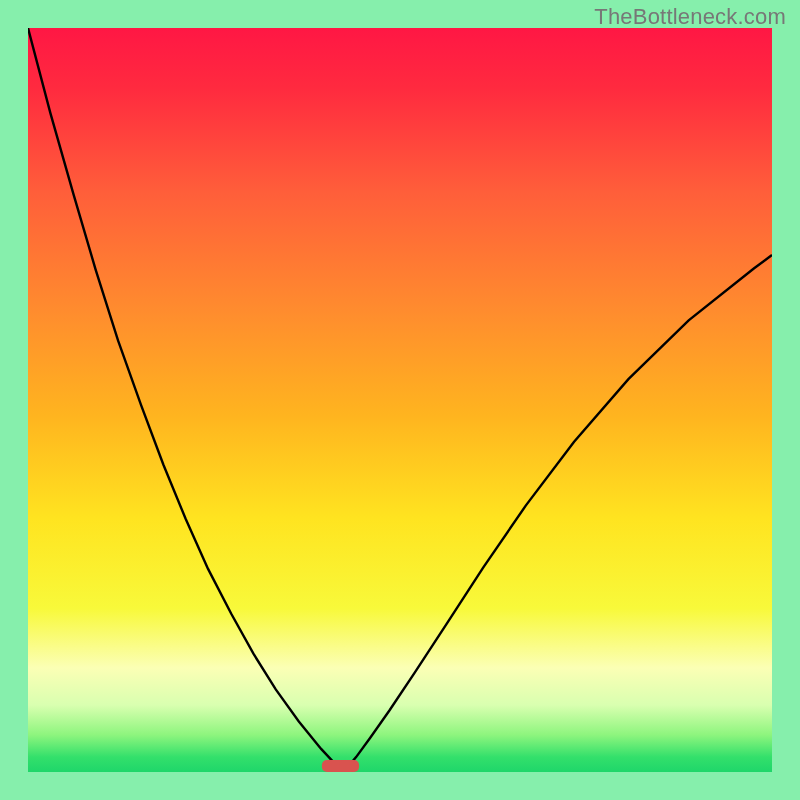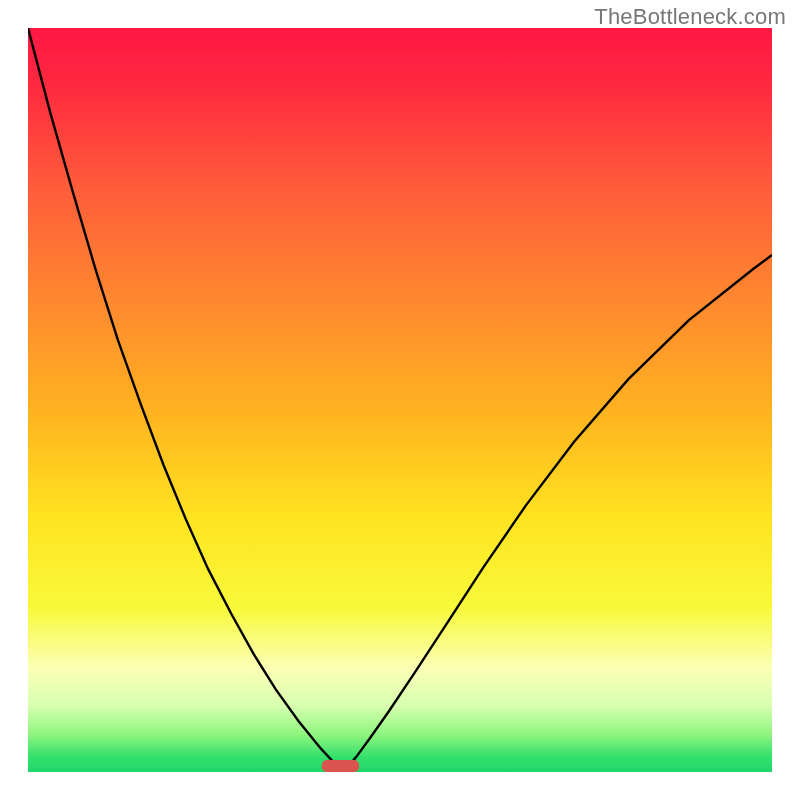--- a/index.html
+++ b/index.html
@@ -8,21 +8,21 @@
     width: 800px;
     height: 800px;
     overflow: hidden;
     background: #000;
     font-family: Arial, Helvetica, sans-serif;
   }
   .frame {
     position: absolute;
     top: 0; left: 0;
     width: 800px; height: 800px;
-    background: #ffffff;
+    background: #86efac;
   }
   .plot {
     position: absolute;
     top: 28px;
     left: 28px;
     width: 744px;
     height: 744px;
     overflow: hidden;
   }
   .watermark {

